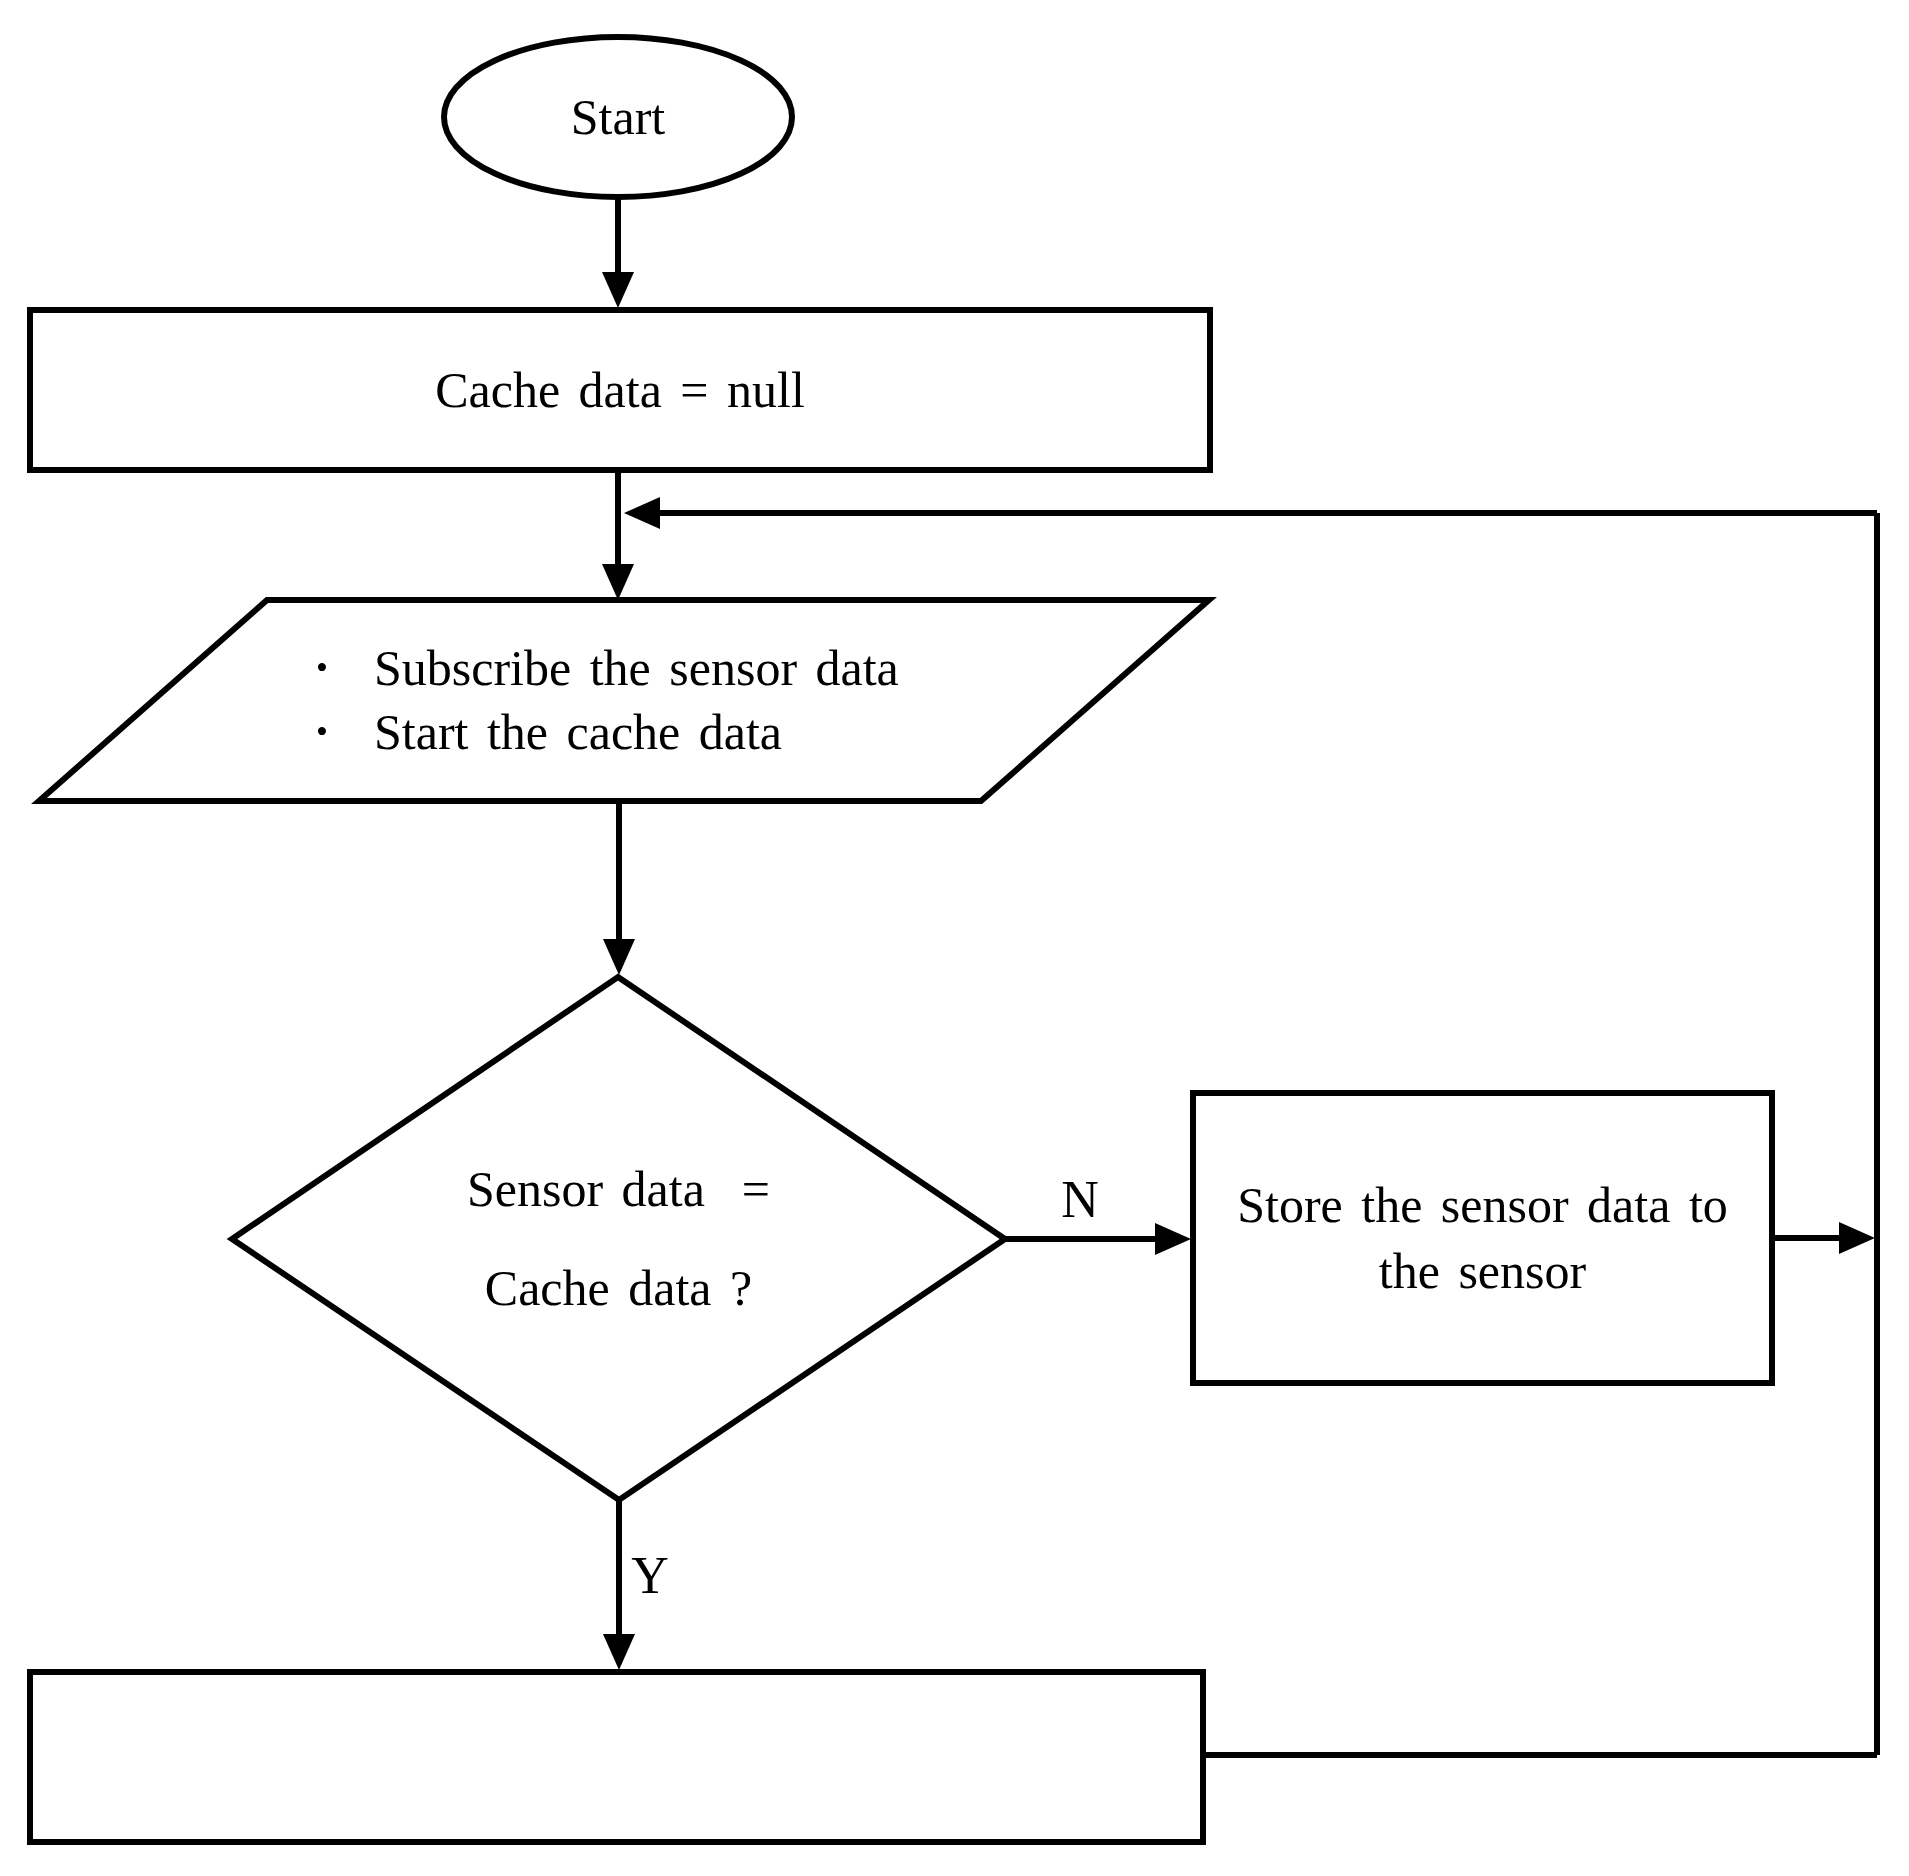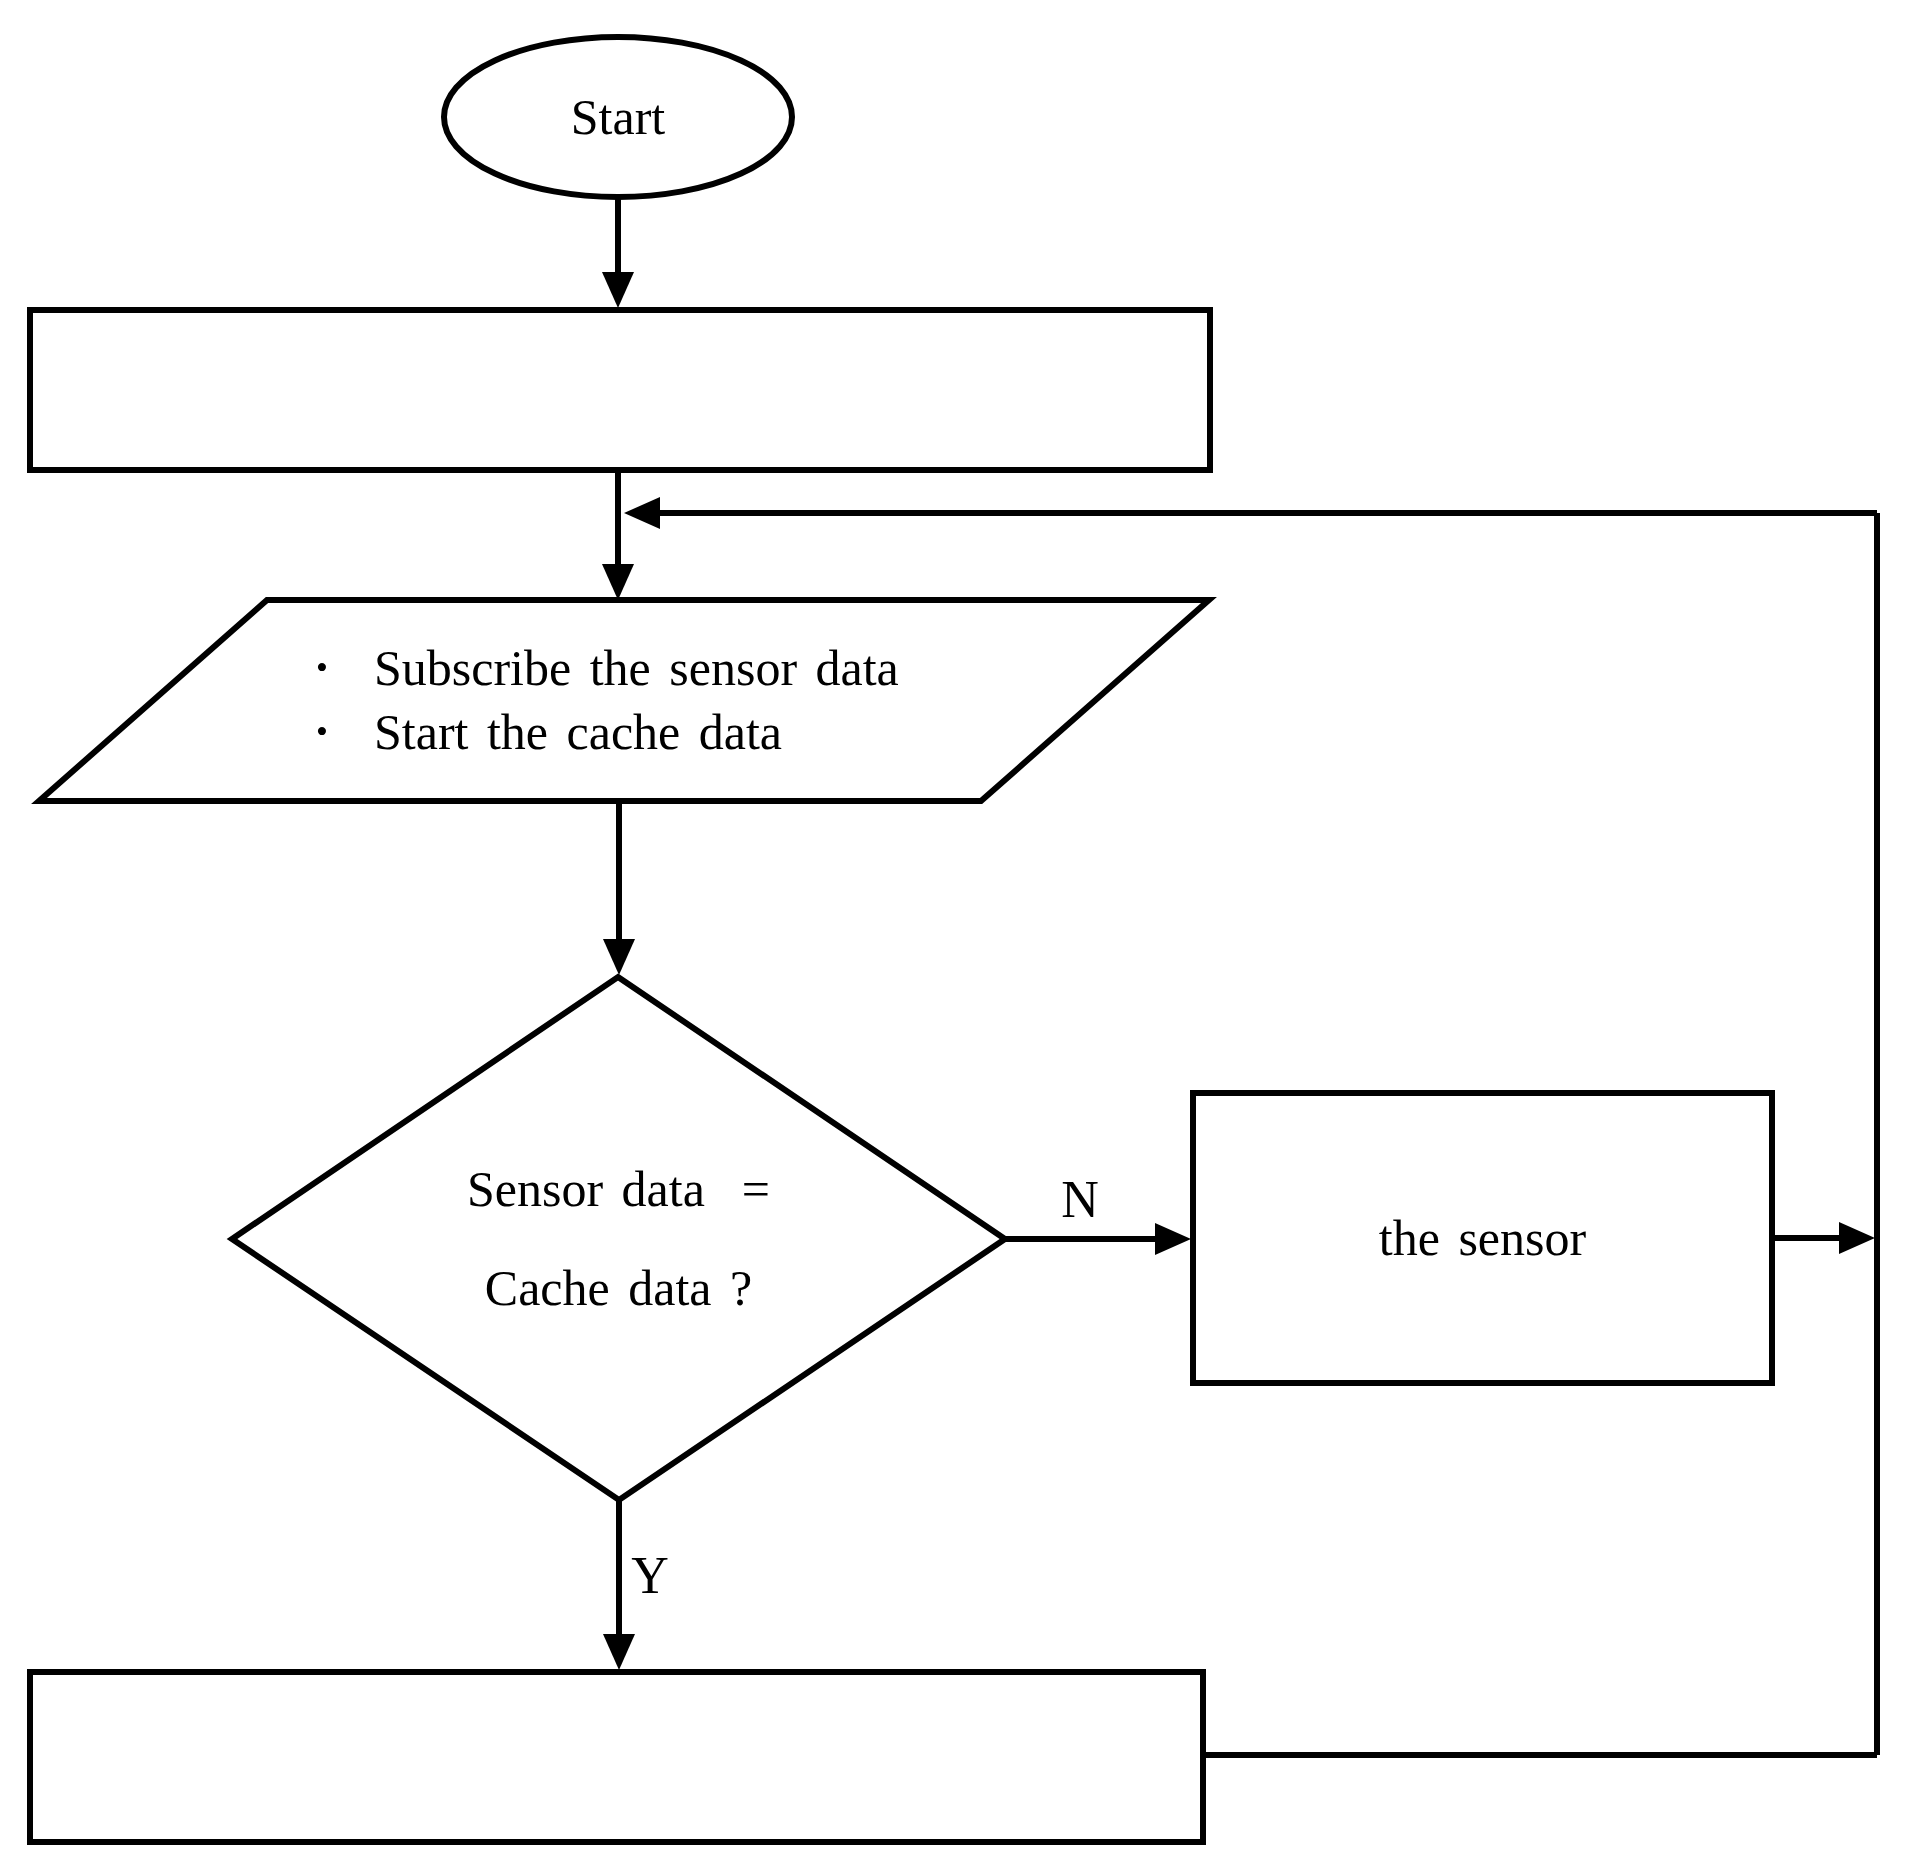--- a/index.html
+++ b/index.html
@@ -89,20 +89,21 @@
     <polygon class="head" points="1875,1238 1839,1222 1839,1254"></polygon>
 
     <line class="conn" x1="619" y1="1500" x2="619" y2="1636"></line>
     <polygon class="head" points="619,1670 603,1634 635,1634"></polygon>
 
     <line class="conn" x1="1203" y1="1755" x2="1877" y2="1755"></line>
   </svg>
 
   <div class="label" style="left:444px; top:37px; width:348px; height:160px;">Start</div>
 
+  <div class="label" style="left:30px; top:310px; width:1180px; height:160px;">Cache data = null</div>
 
   <div class="io-list">
     <div class="io-item">
       <span class="io-bullet">•</span>
       <span>Subscribe the sensor data</span>
     </div>
     <div class="io-item">
       <span class="io-bullet">•</span>
       <span>Start the cache data</span>
     </div>
@@ -111,17 +112,18 @@
   <div class="label col" style="left:232px; top:977px; width:773px; height:523px;gap:33px;">
     <div>Sensor data  =</div>
     <div>Cache data ?</div>
   </div>
 
   <div class="label branch-label" style="left:1044px; top:1170px; width:72px; height:60px;">N</div>
 
   <div class="label branch-label" style="left:620px; top:1546px; width:60px; height:60px;">Y</div>
 
   <div class="label col" style="left:1193px; top:1093px; width:579px; height:290px;">
+    <div>Store the sensor data to</div>
     <div>the sensor</div>
   </div>
 
 
 </div>
 
 </body></html>

